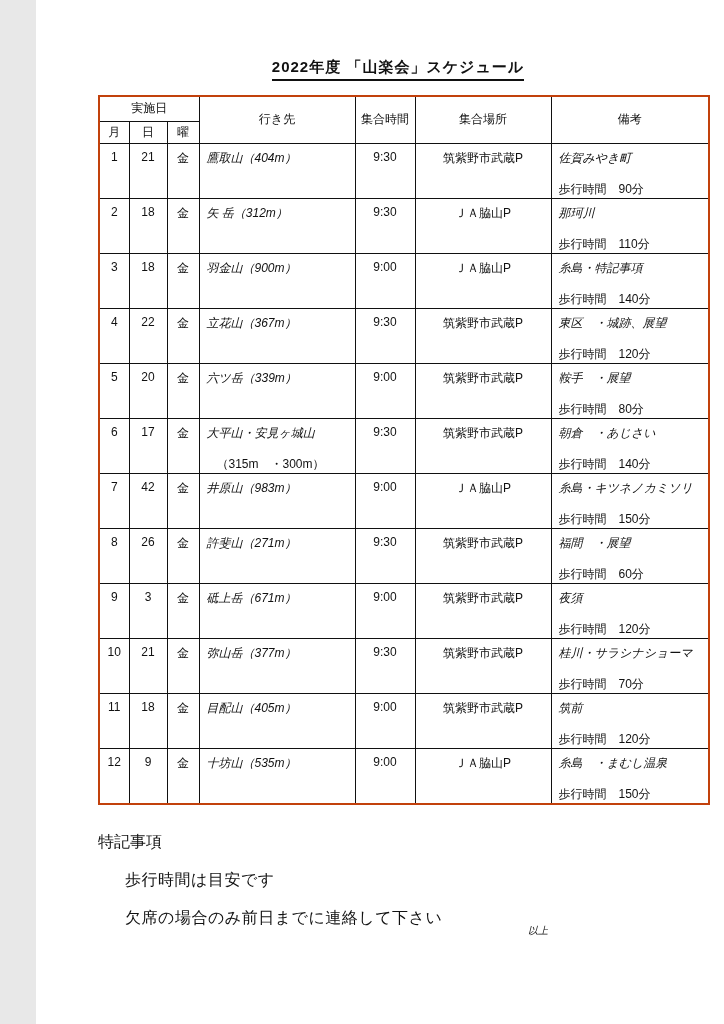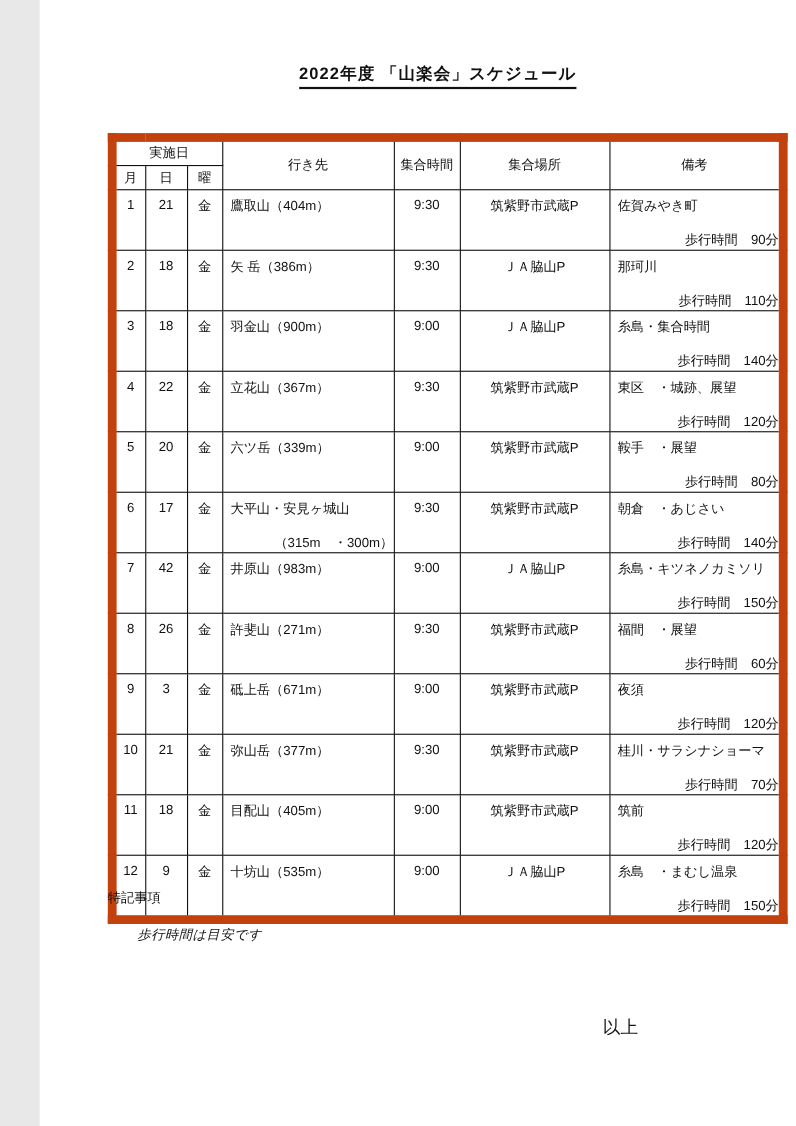--- a/index.html
+++ b/index.html
@@ -24,48 +24,48 @@
   .title {
     display: inline-block;
     font-size: 15px;
     font-weight: bold;
     letter-spacing: 1px;
     border-bottom: 2px solid #111111;
     padding-bottom: 2px;
   }
   table.schedule {
     position: absolute;
-    top: 121px;
+    top: 95px;
     left: 62px;
     width: 610px;
     border-collapse: collapse;
     table-layout: fixed;
     font-size: 12px;
-    border: 8px solid #c2410c;
+    border: 2px solid #c2410c;
   }
   table.schedule th, table.schedule td {
     border: 1px solid #111111;
     font-weight: normal;
     padding: 0;
   }
   tr.h1 { height: 25px; }
   tr.h2 { height: 22px; }
   tr.h1 th, tr.h2 th { text-align: center; vertical-align: middle; }
   tr.data-row { height: 53px; }
   tr.data-row td { vertical-align: top; }
   td.c-center { text-align: center; }
   td .l1 { margin-top: 6px; }
-  td .l2 { margin-top: 14px; text-align: right; }
-  td.c-dest .l1, td.c-remark .l1 { padding-left: 7px; }
+  td .l2 { margin-top: 14px; }
+  td.c-dest .l1, td.c-remark .l1 { padding-left: 7px; font-style: italic; }
   td.c-dest .l2 { padding-left: 17px; }
   td.c-remark .l2 { padding-left: 7px; }
-  .notes { position: absolute; left: 62px; top: 808px; font-size: 12px; }
+  .notes { position: absolute; left: 62px; top: 832px; font-size: 16px; }
   .notes .notes-heading { margin-bottom: 17px; }
-  .notes .note-line { margin-left: 27px; margin-bottom: 17px; letter-spacing: 0.5px; font-style: italic; }
-  .closing { position: absolute; left: 512px; top: 924px; font-size: 16px; }
+  .notes .note-line { margin-left: 27px; margin-bottom: 17px; letter-spacing: 0.5px; }
+  .closing { position: absolute; left: 492px; top: 924px; font-size: 10px; font-style: italic; }
 </style>
 </head>
 <body>
 
 <div class="page">
 
   <div class="title-wrap">
     <span class="title">2022年度 「山楽会」スケジュール</span>
   </div>
 
@@ -124,21 +124,21 @@
       <td class="c-center">
             <div class="l1">2</div>
           </td>
       <td class="c-center">
             <div class="l1">18</div>
           </td>
       <td class="c-center">
             <div class="l1">金</div>
           </td>
       <td class="c-dest">
-        <div class="l1">矢 岳（386m）</div>
+        <div class="l1">矢 岳（312m）</div>
 
       </td>
       <td class="c-center">
             <div class="l1">9:30</div>
           </td>
       <td class="c-center">
             <div class="l1">ＪＡ脇山P</div>
           </td>
       <td class="c-remark">
         <div class="l1">那珂川</div>
@@ -160,21 +160,21 @@
         <div class="l1">羽金山（900m）</div>
 
       </td>
       <td class="c-center">
             <div class="l1">9:00</div>
           </td>
       <td class="c-center">
             <div class="l1">ＪＡ脇山P</div>
           </td>
       <td class="c-remark">
-        <div class="l1">糸島・集合時間</div>
+        <div class="l1">糸島・特記事項</div>
         <div class="l2">歩行時間　140分</div>
       </td>
     </tr>
 
     <tr class="data-row">
       <td class="c-center">
             <div class="l1">4</div>
           </td>
       <td class="c-center">
             <div class="l1">22</div>
@@ -404,17 +404,18 @@
         <div class="l1">糸島　・まむし温泉</div>
         <div class="l2">歩行時間　150分</div>
       </td>
     </tr>
   </tbody>
   </table>
 
   <div class="notes">
     <div class="notes-heading">特記事項</div>
     <div class="note-line">歩行時間は目安です</div>
+    <div class="note-line">欠席の場合のみ前日までに連絡して下さい</div>
   </div>
 
   <div class="closing">以上</div>
 
 </div>
 
 </body></html>

